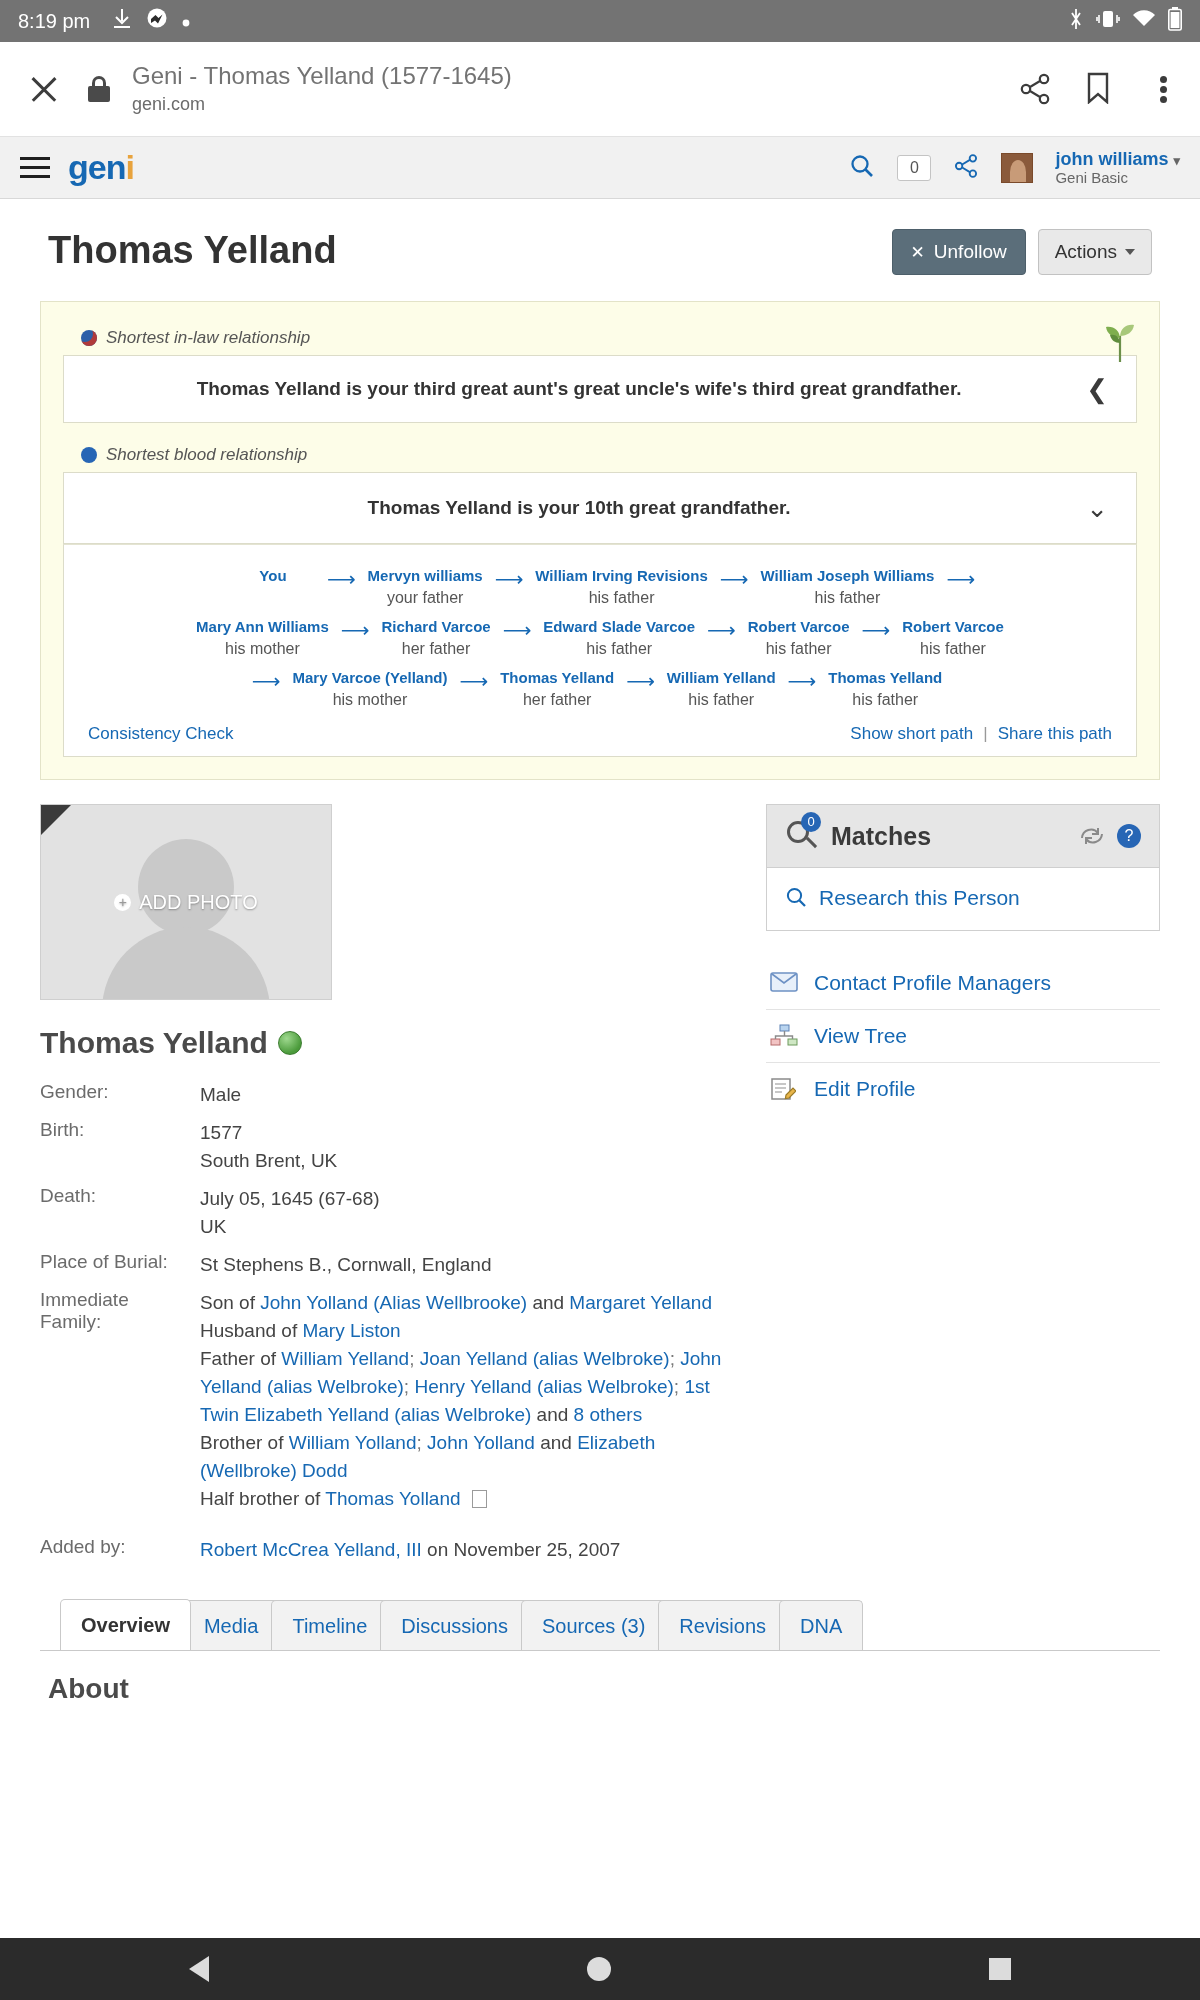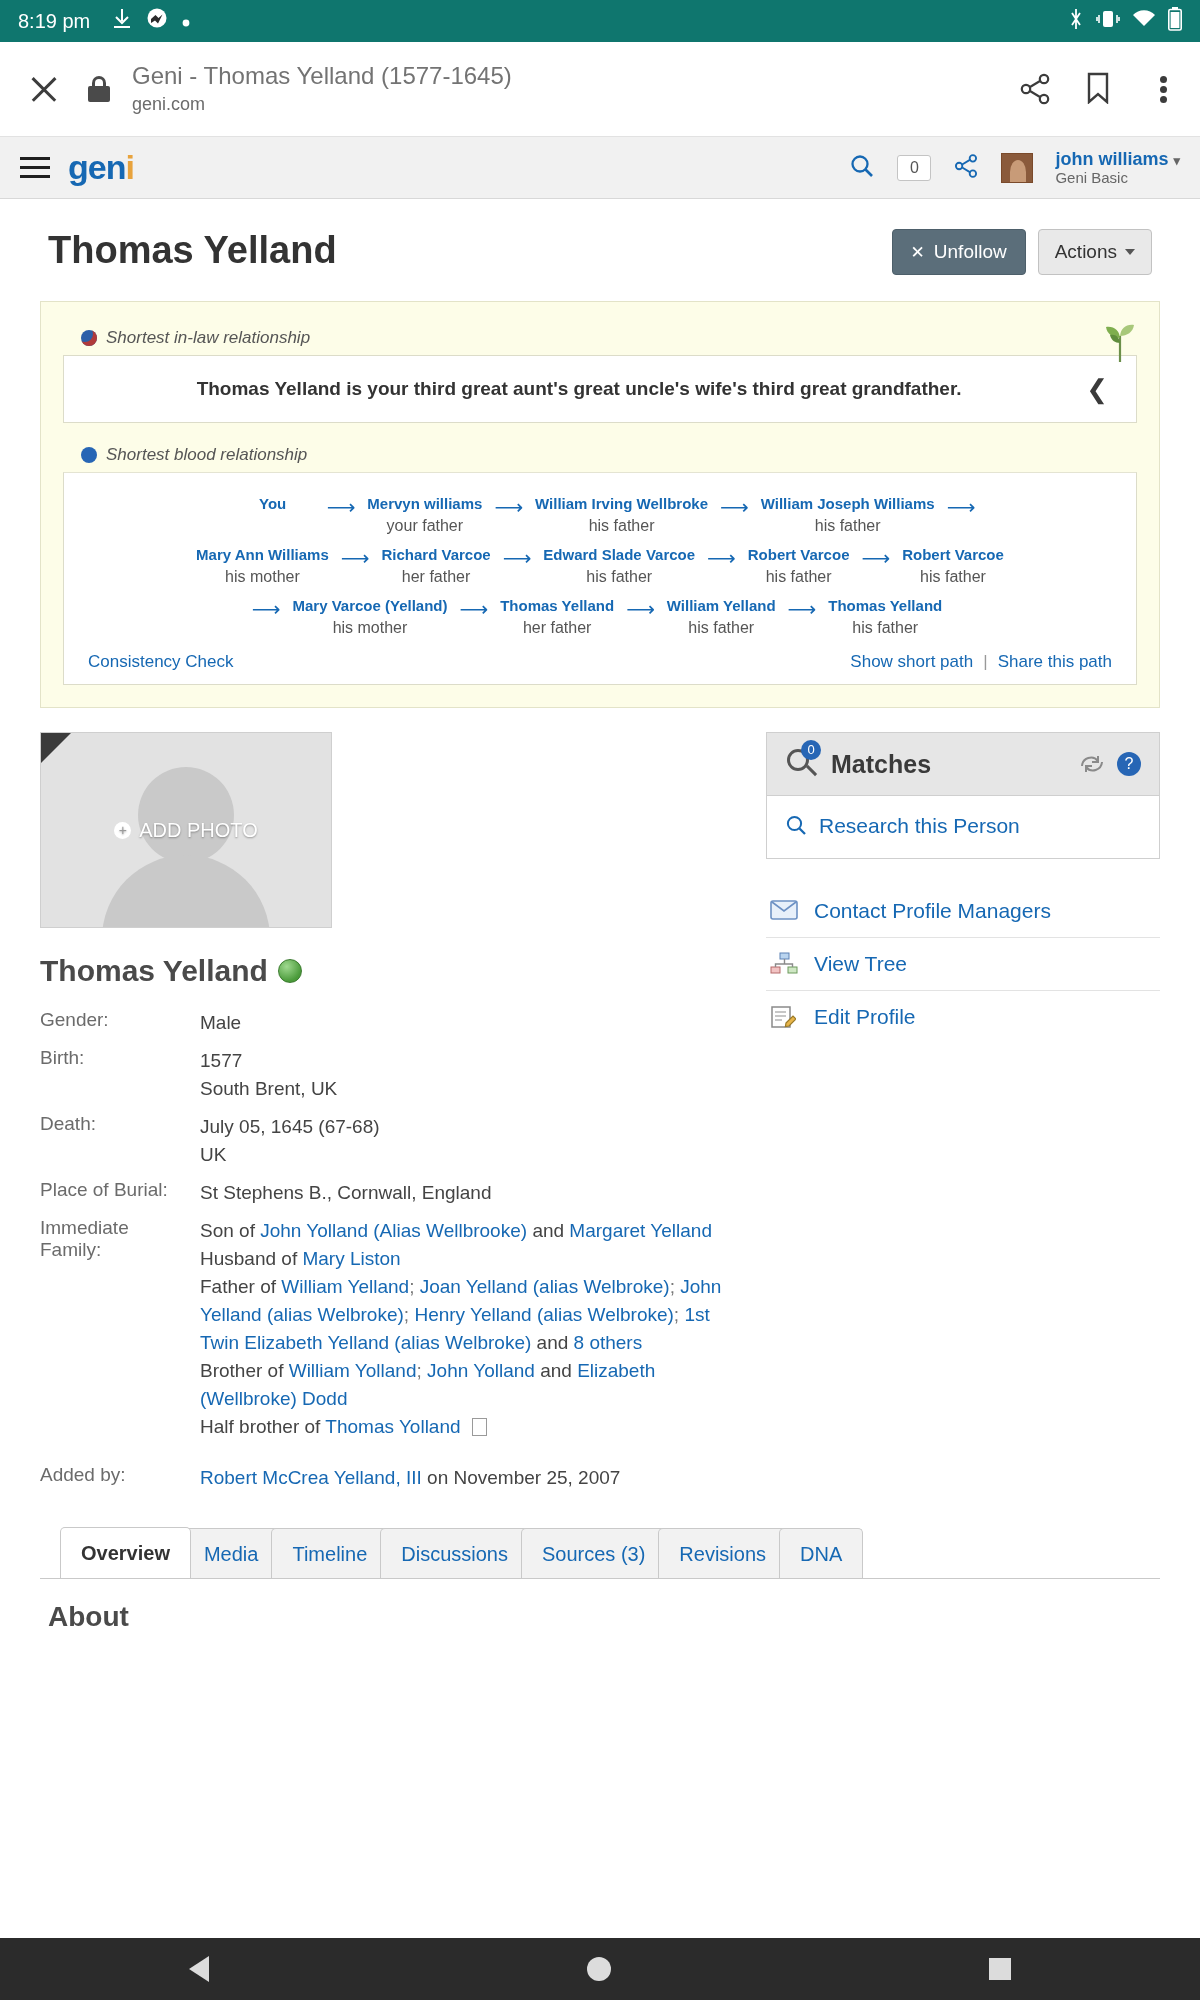--- a/index.html
+++ b/index.html
@@ -7,21 +7,21 @@
   body {
     width:1200px; height:2000px;
     font-family:"Liberation Sans", sans-serif;
     background:#ffffff;
     overflow:hidden;
     position:relative;
   }
 
   
   .statusbar {
-    height:42px; background:#0f766e; color:#fff;
+    height:42px; background:#737373; color:#fff;
     display:flex; align-items:center; padding:0 18px;
     font-size:19px;
   }
   .statusbar .time { font-size:20px; }
   .statusbar .left-icons { display:flex; align-items:center; gap:14px; margin-left:22px; }
   .statusbar .spacer { flex:1; }
   .statusbar .right-icons { display:flex; align-items:center; gap:12px; }
   .sb-ico { display:inline-block; }
 
   
@@ -324,35 +324,39 @@
     </div>
     <div class="rel-card">
       <div class="rel-text">Thomas Yelland is your third great aunt's great uncle's wife's third great grandfather.</div>
       <div class="chev">❮</div>
     </div>
 
     <div class="rel-label" style="margin-top:22px;">
       <span class="dot-ico dot-blood"></span>
       <span>Shortest blood relationship</span>
     </div>
+    <div class="rel-card blood">
+      <div class="rel-text">Thomas Yelland is your 10th great grandfather.</div>
+      <div class="chev">⌄</div>
+    </div>
 
     <div class="path-wrap">
       <div class="path-row">
         <div class="path-node">
           <div class="path-name">You</div>
           <div class="path-rel"></div>
         </div>
         <div class="arrow">⟶</div>
         <div class="path-node">
           <div class="path-name">Mervyn williams</div>
           <div class="path-rel">your father</div>
         </div>
         <div class="arrow">⟶</div>
         <div class="path-node">
-          <div class="path-name">William Irving Wellbroke</div>
+          <div class="path-name">William Irving Revisions</div>
           <div class="path-rel">his father</div>
         </div>
         <div class="arrow">⟶</div>
         <div class="path-node">
           <div class="path-name">William Joseph Williams</div>
           <div class="path-rel">his father</div>
         </div>
         <div class="arrow">⟶</div>
       </div>
 

